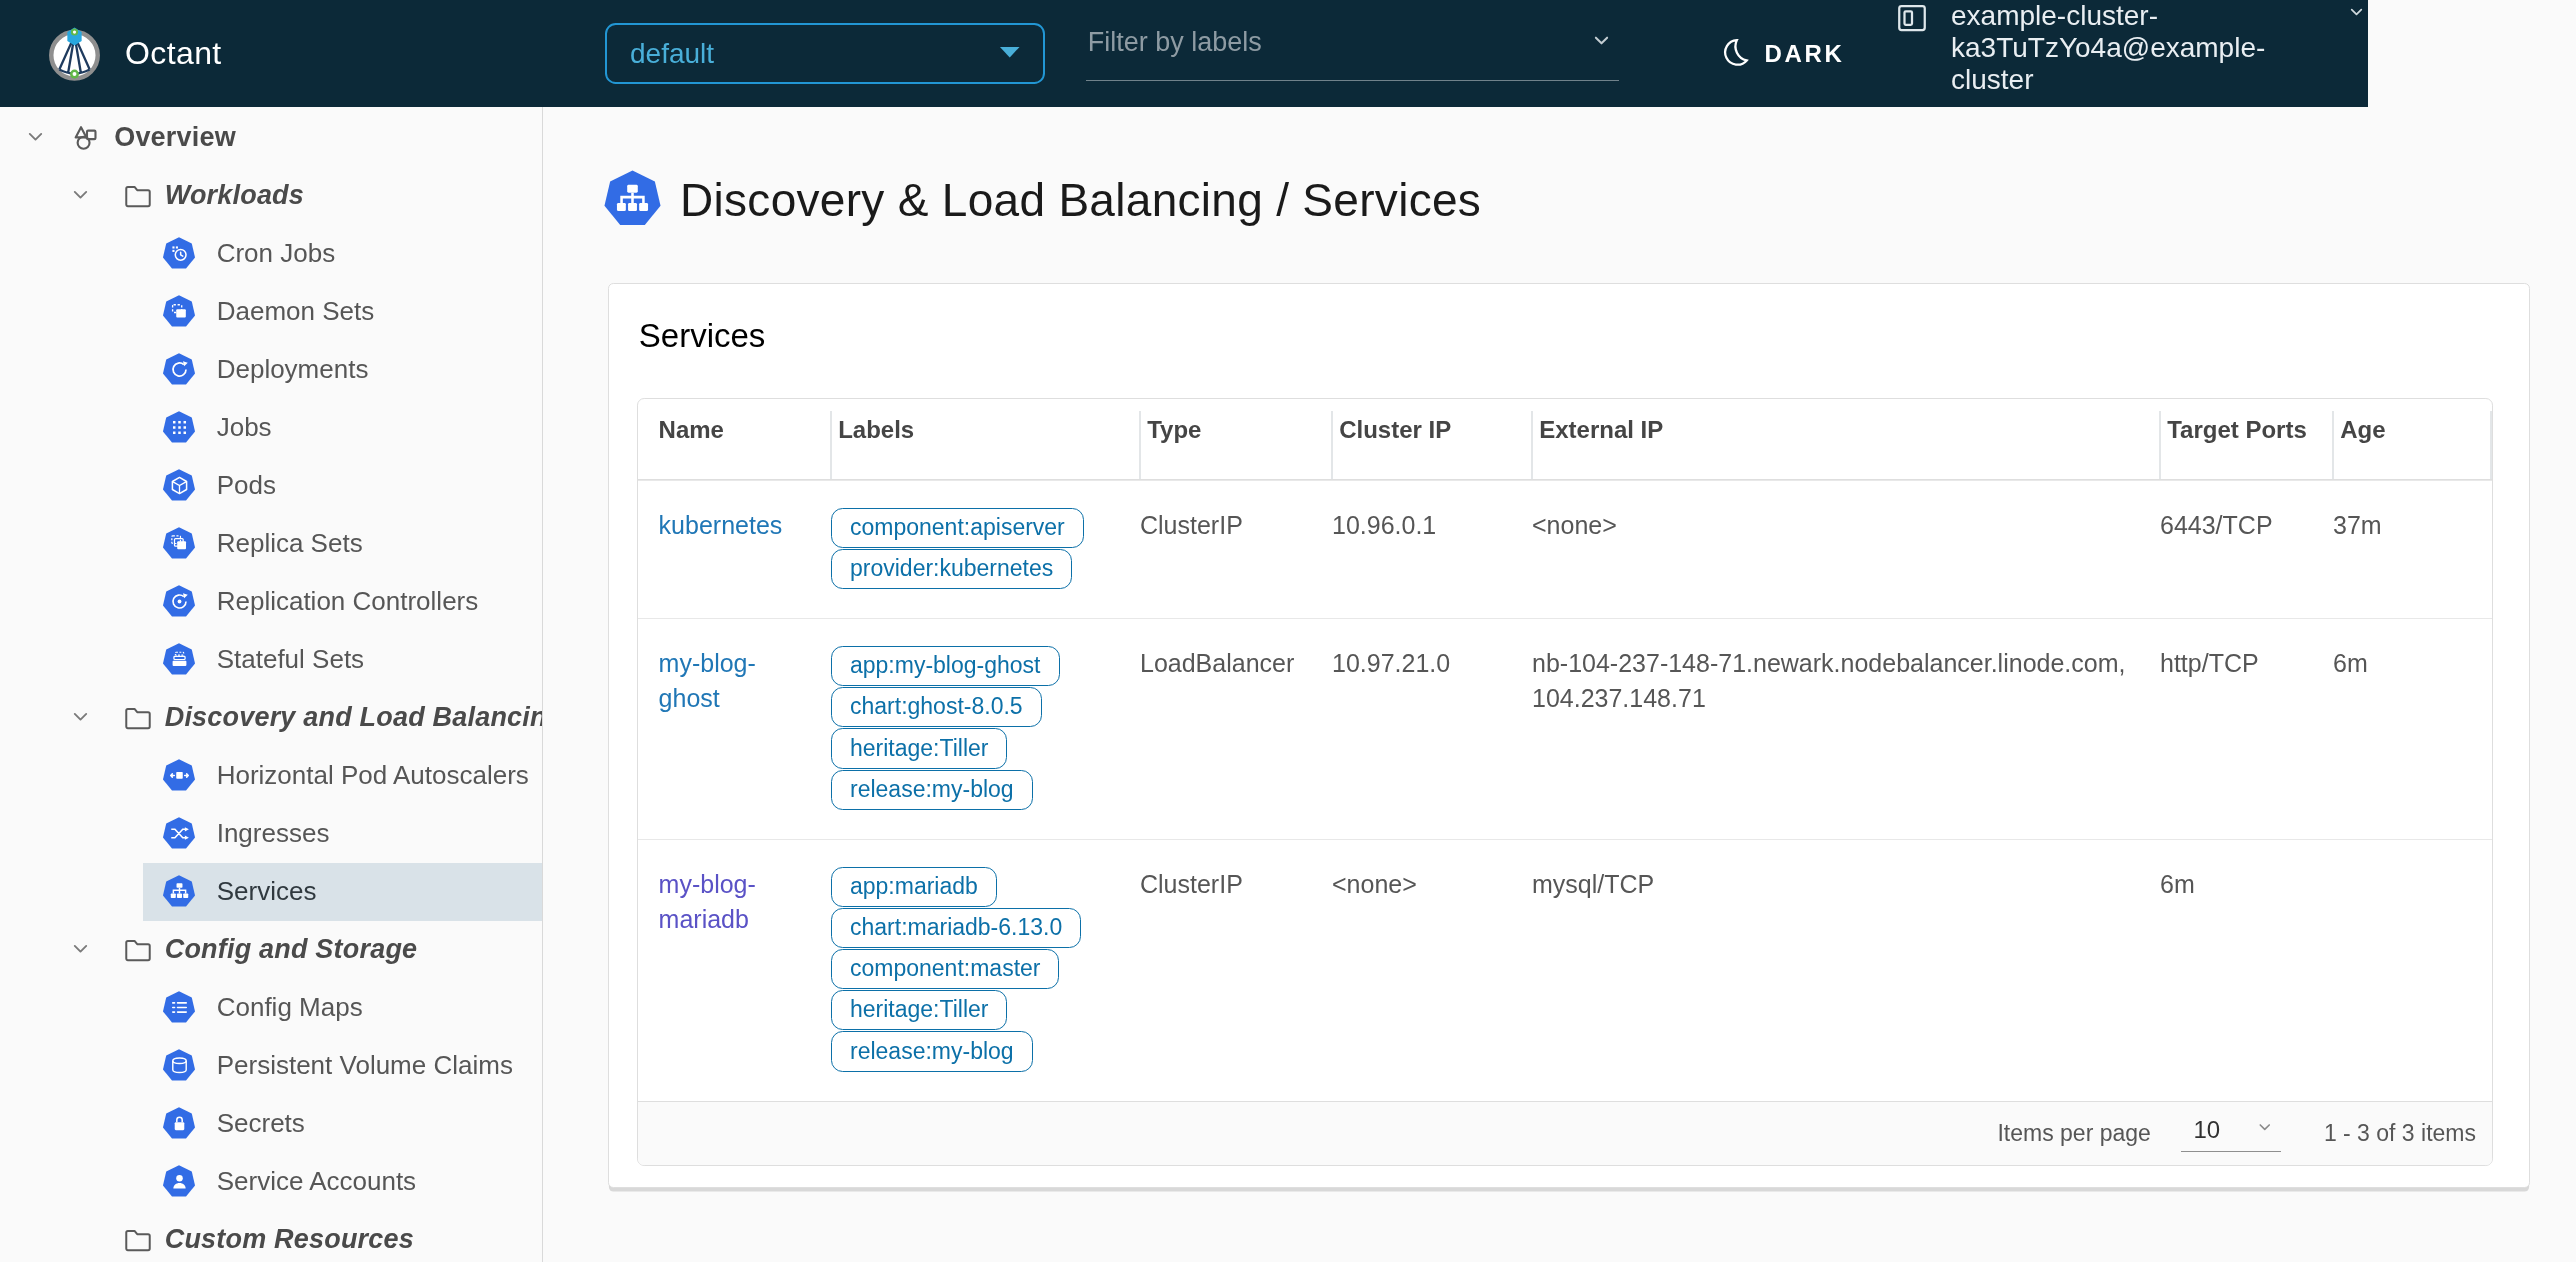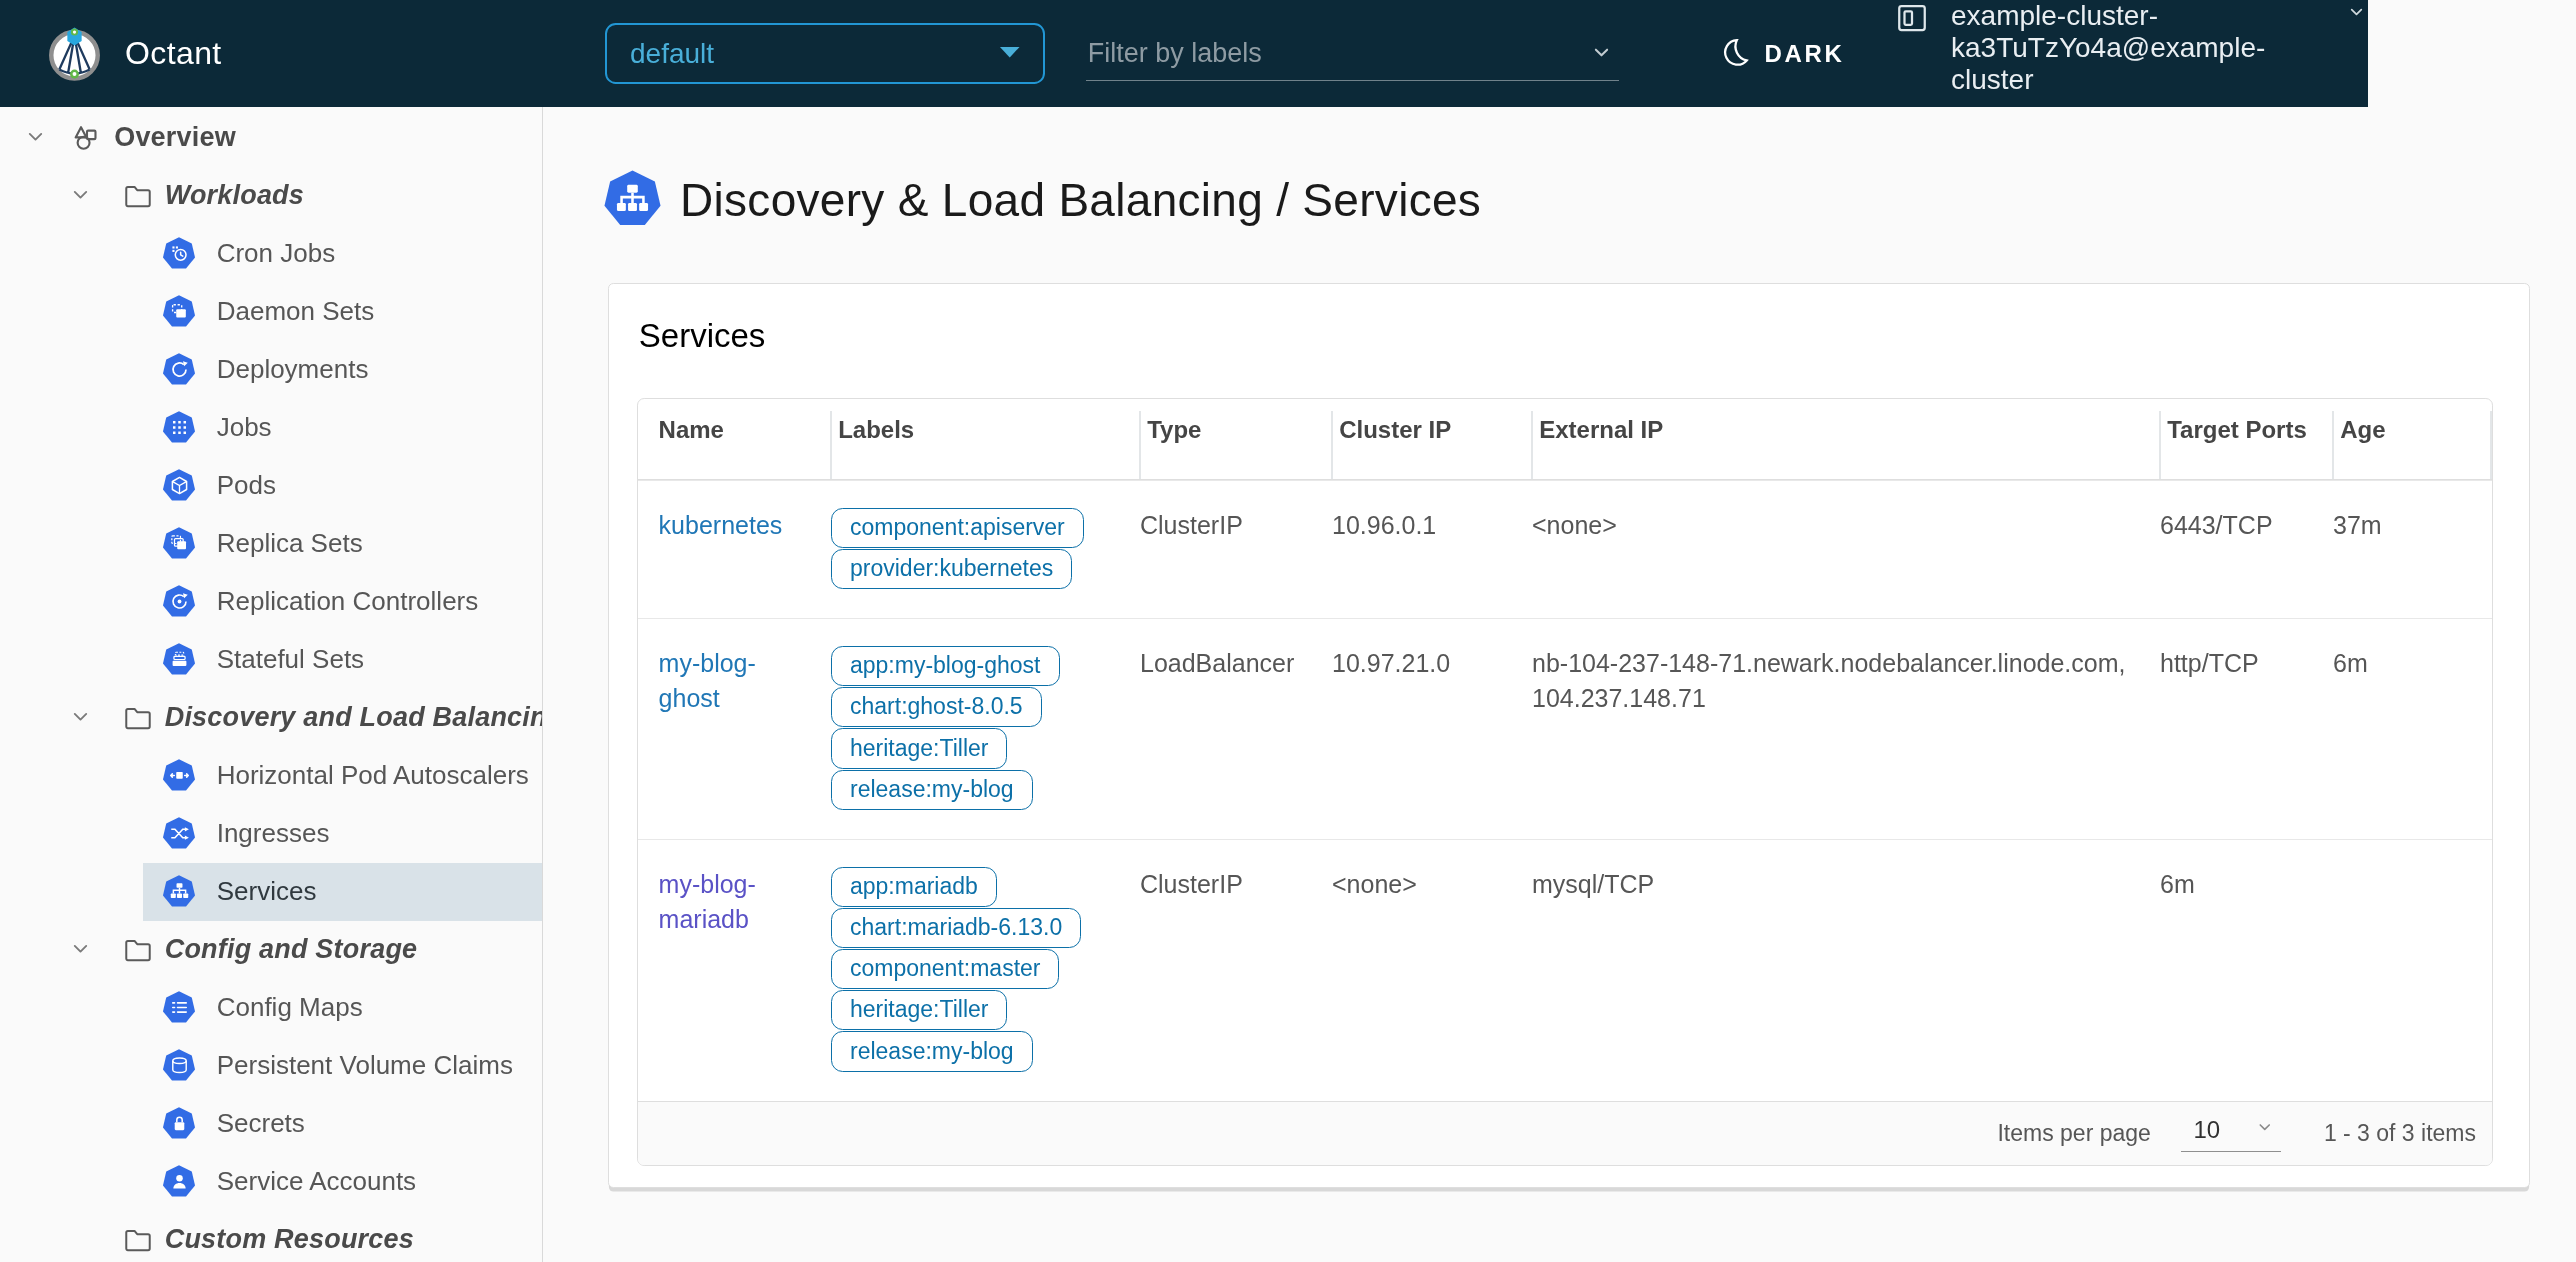--- a/index.html
+++ b/index.html
@@ -9,21 +9,21 @@
   
   .hdr { position:absolute; top:0; left:0; width:2368px; height:107px; background:#0c2938; z-index:5; }
   .hdr-logo { position:absolute; left:45px; top:24px; width:59px; height:59px; }
   .hdr-title { position:absolute; left:125px; top:0; height:107px; display:flex; align-items:center;
                color:#ffffff; font-size:32px; font-weight:400; letter-spacing:0.4px; }
   .ns-select { position:absolute; left:605px; top:23px; width:440px; height:61px;
                border:2.2px solid #2296d4; border-radius:10.7px; display:flex; align-items:center;
                justify-content:space-between; padding:0 23px; cursor:pointer; }
   .ns-select .ns-val { color:#49afd9; font-size:28px; }
   .lbl-filter { position:absolute; left:1086px; top:27px; width:533px; height:54px;
-                border-bottom:1.8px solid rgba(255,255,255,0.42); display:flex; align-items:center;
+                border-bottom:1.8px solid rgba(255,255,255,0.42); display:flex; align-items:flex-start;
                 justify-content:space-between; padding:0 3.6px 0 1.8px; }
   .lbl-filter .ph { color:#8e9ba3; font-size:27px; }
   .theme-toggle { position:absolute; left:1719px; top:0; height:107px; display:flex; align-items:center;
                   gap:13.4px; background:none; border:none; cursor:pointer; }
   .theme-toggle .tt-label { color:#ffffff; font-size:24px; font-weight:700; letter-spacing:2.7px; }
   .ctx-select { position:absolute; left:1894px; top:0; height:107px; display:flex; align-items:flex-start;
                 gap:21px; cursor:pointer; }
   .ctx-select .ctx-label { color:#e9eef2; font-size:28px; font-weight:300; }
 
   

